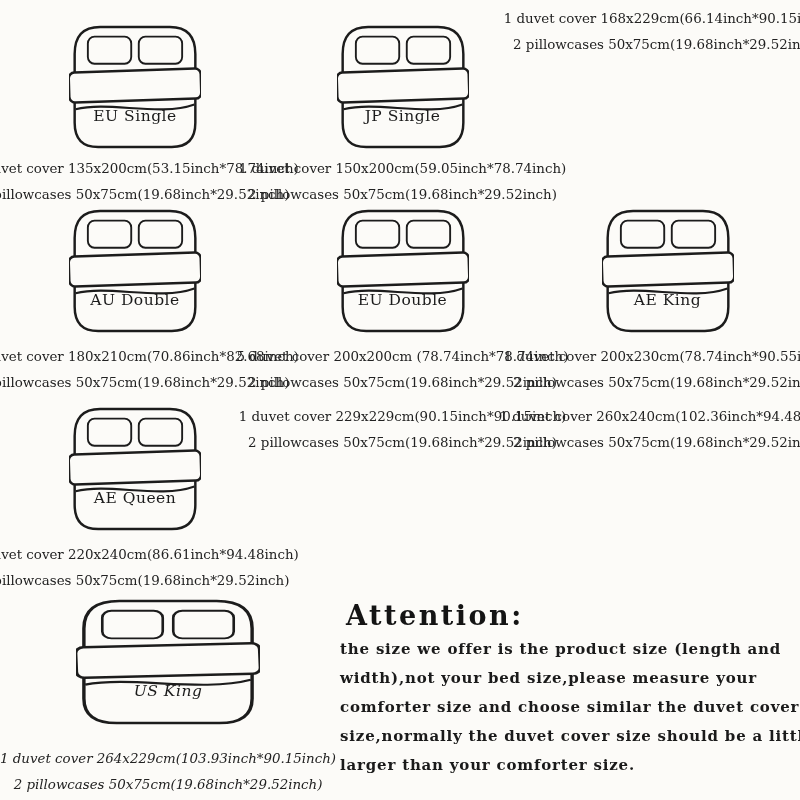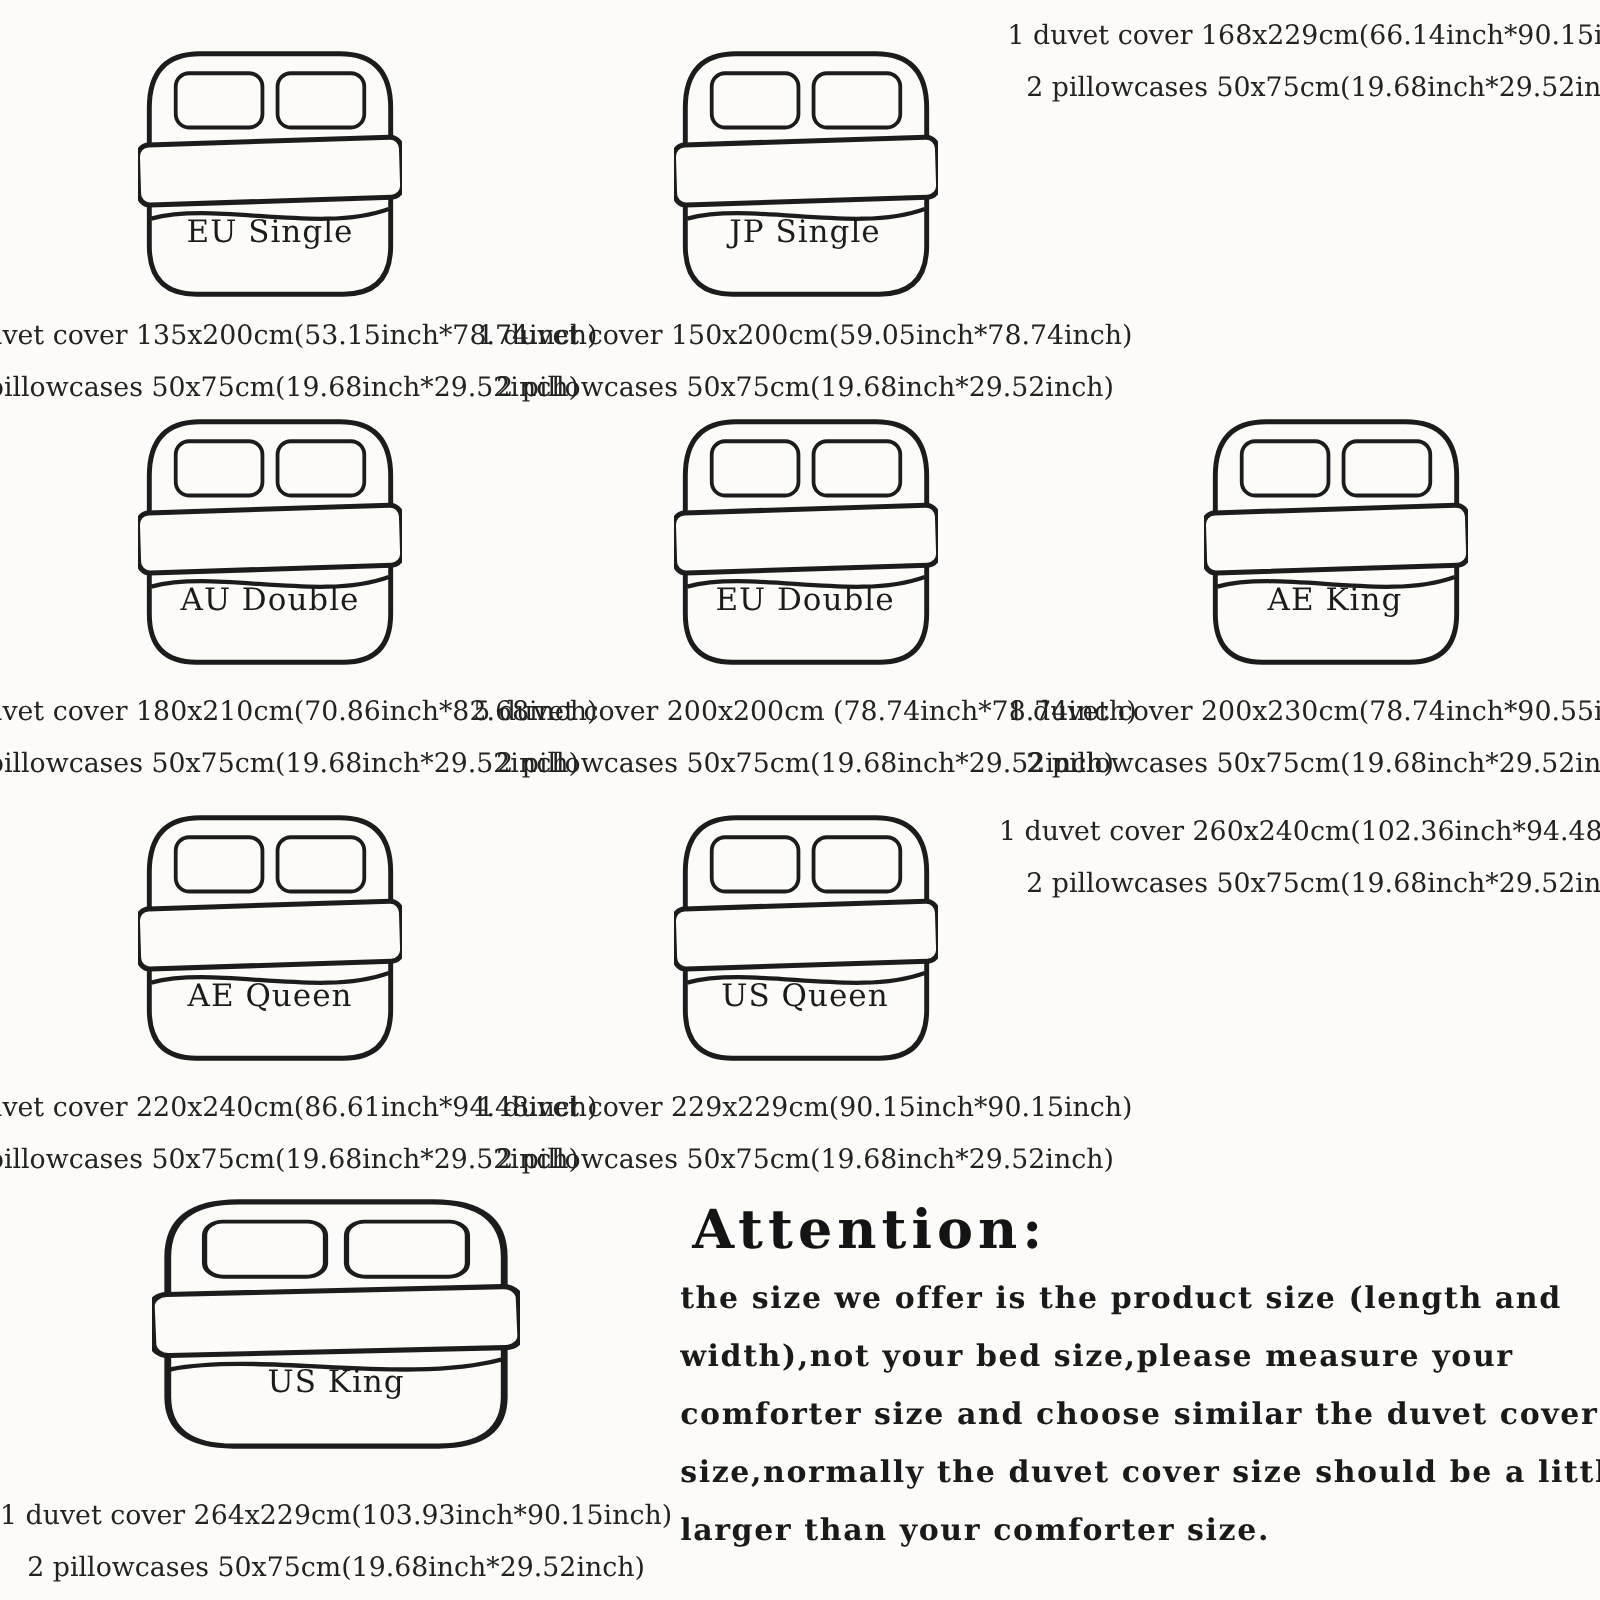--- a/index.html
+++ b/index.html
@@ -45,21 +45,21 @@
   }
   .spec.duvet{margin-top:14px;}
   .spec.pillow{margin-top:8px;}
   .row1 .spec.duvet{margin-top:10px;}
   .bottom-row{
     display:flex;
     align-items:flex-start;
   }
   .usking-block{
     width:372px;
-    display:flex;flex-direction:column;align-items:center;
+    display:flex;flex-direction:column;align-items:center;font-style:italic;
   }
   .usking-block .bed-fig{margin-top:6px;}
   .usking-block .spec.duvet{margin-top:24px;}
   .attention-block{
     flex:1;
     padding:8px 8px 0 2px;
   }
   .attn-title{
     font-size:27px;
     font-weight:700;
@@ -185,32 +185,20 @@
     <path d="M 7,88 C 42,79 96,96 133,83" fill="none" stroke="#1c1c1c" stroke-width="2.2"></path>
   </svg>
 </span>
         <div class="bed-label">AE Queen</div>
       </div>
       <div class="spec duvet">1 duvet cover 220x240cm(86.61inch*94.48inch)</div>
       <div class="spec pillow">2 pillowcases 50x75cm(19.68inch*29.52inch)</div>
     </div>
 
     <div class="bed-cell row3">
-      <div class="bed-fig">
-        <span class="bed-art">
-  <svg viewBox="0 0 140 130" preserveAspectRatio="none">
-    <path d="M 33,3 H 107 Q 134,3 134,31 V 102 Q 134,127 109,127 H 31 Q 6,127 6,102 V 31 Q 6,3 33,3 Z" fill="none" stroke="#1c1c1c" stroke-width="2.6"></path>
-    <rect x="20" y="13" width="46" height="28" rx="7" fill="none" stroke="#1c1c1c" stroke-width="2"></rect>
-    <rect x="74" y="13" width="46" height="28" rx="7" fill="none" stroke="#1c1c1c" stroke-width="2"></rect>
-    <rect x="0" y="48" width="140" height="31" rx="6" transform="rotate(-1.8 70 63)" fill="#fcfbf8" stroke="#1c1c1c" stroke-width="2.6"></rect>
-    <path d="M 7,88 C 42,79 96,96 133,83" fill="none" stroke="#1c1c1c" stroke-width="2.2"></path>
-  </svg>
-</span>
-        <div class="bed-label">US Queen</div>
-      </div>
       <div class="spec duvet">1 duvet cover 229x229cm(90.15inch*90.15inch)</div>
       <div class="spec pillow">2 pillowcases 50x75cm(19.68inch*29.52inch)</div>
     </div>
 
     <div class="bed-cell row3">
       <div class="spec duvet">1 duvet cover 260x240cm(102.36inch*94.48inch)</div>
       <div class="spec pillow">2 pillowcases 50x75cm(19.68inch*29.52inch)</div>
     </div>
 
   </div>

